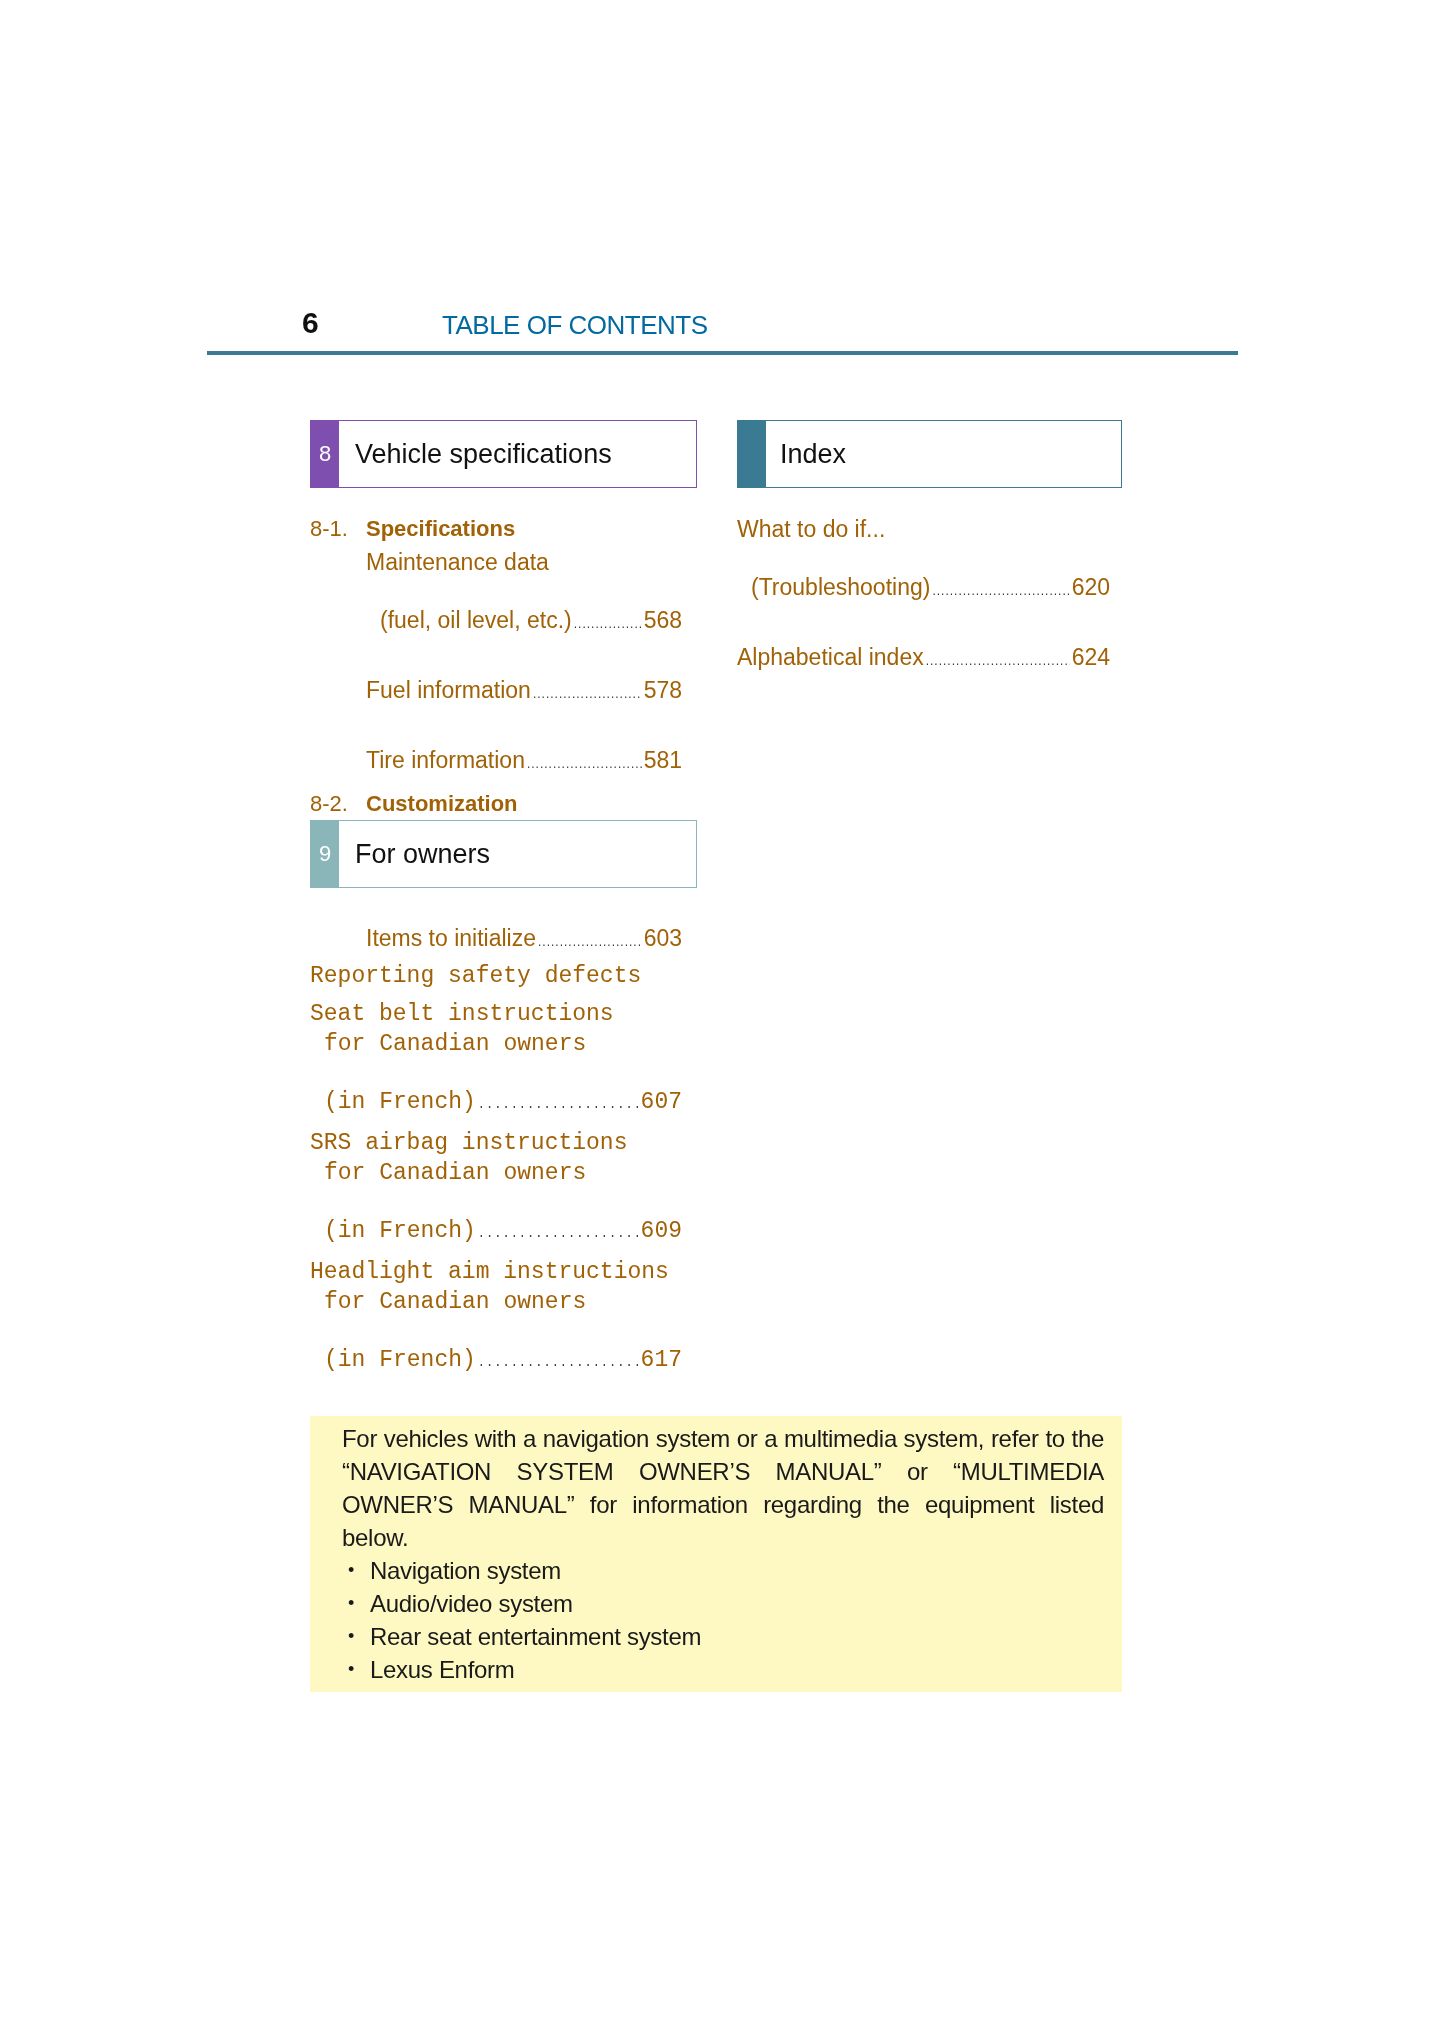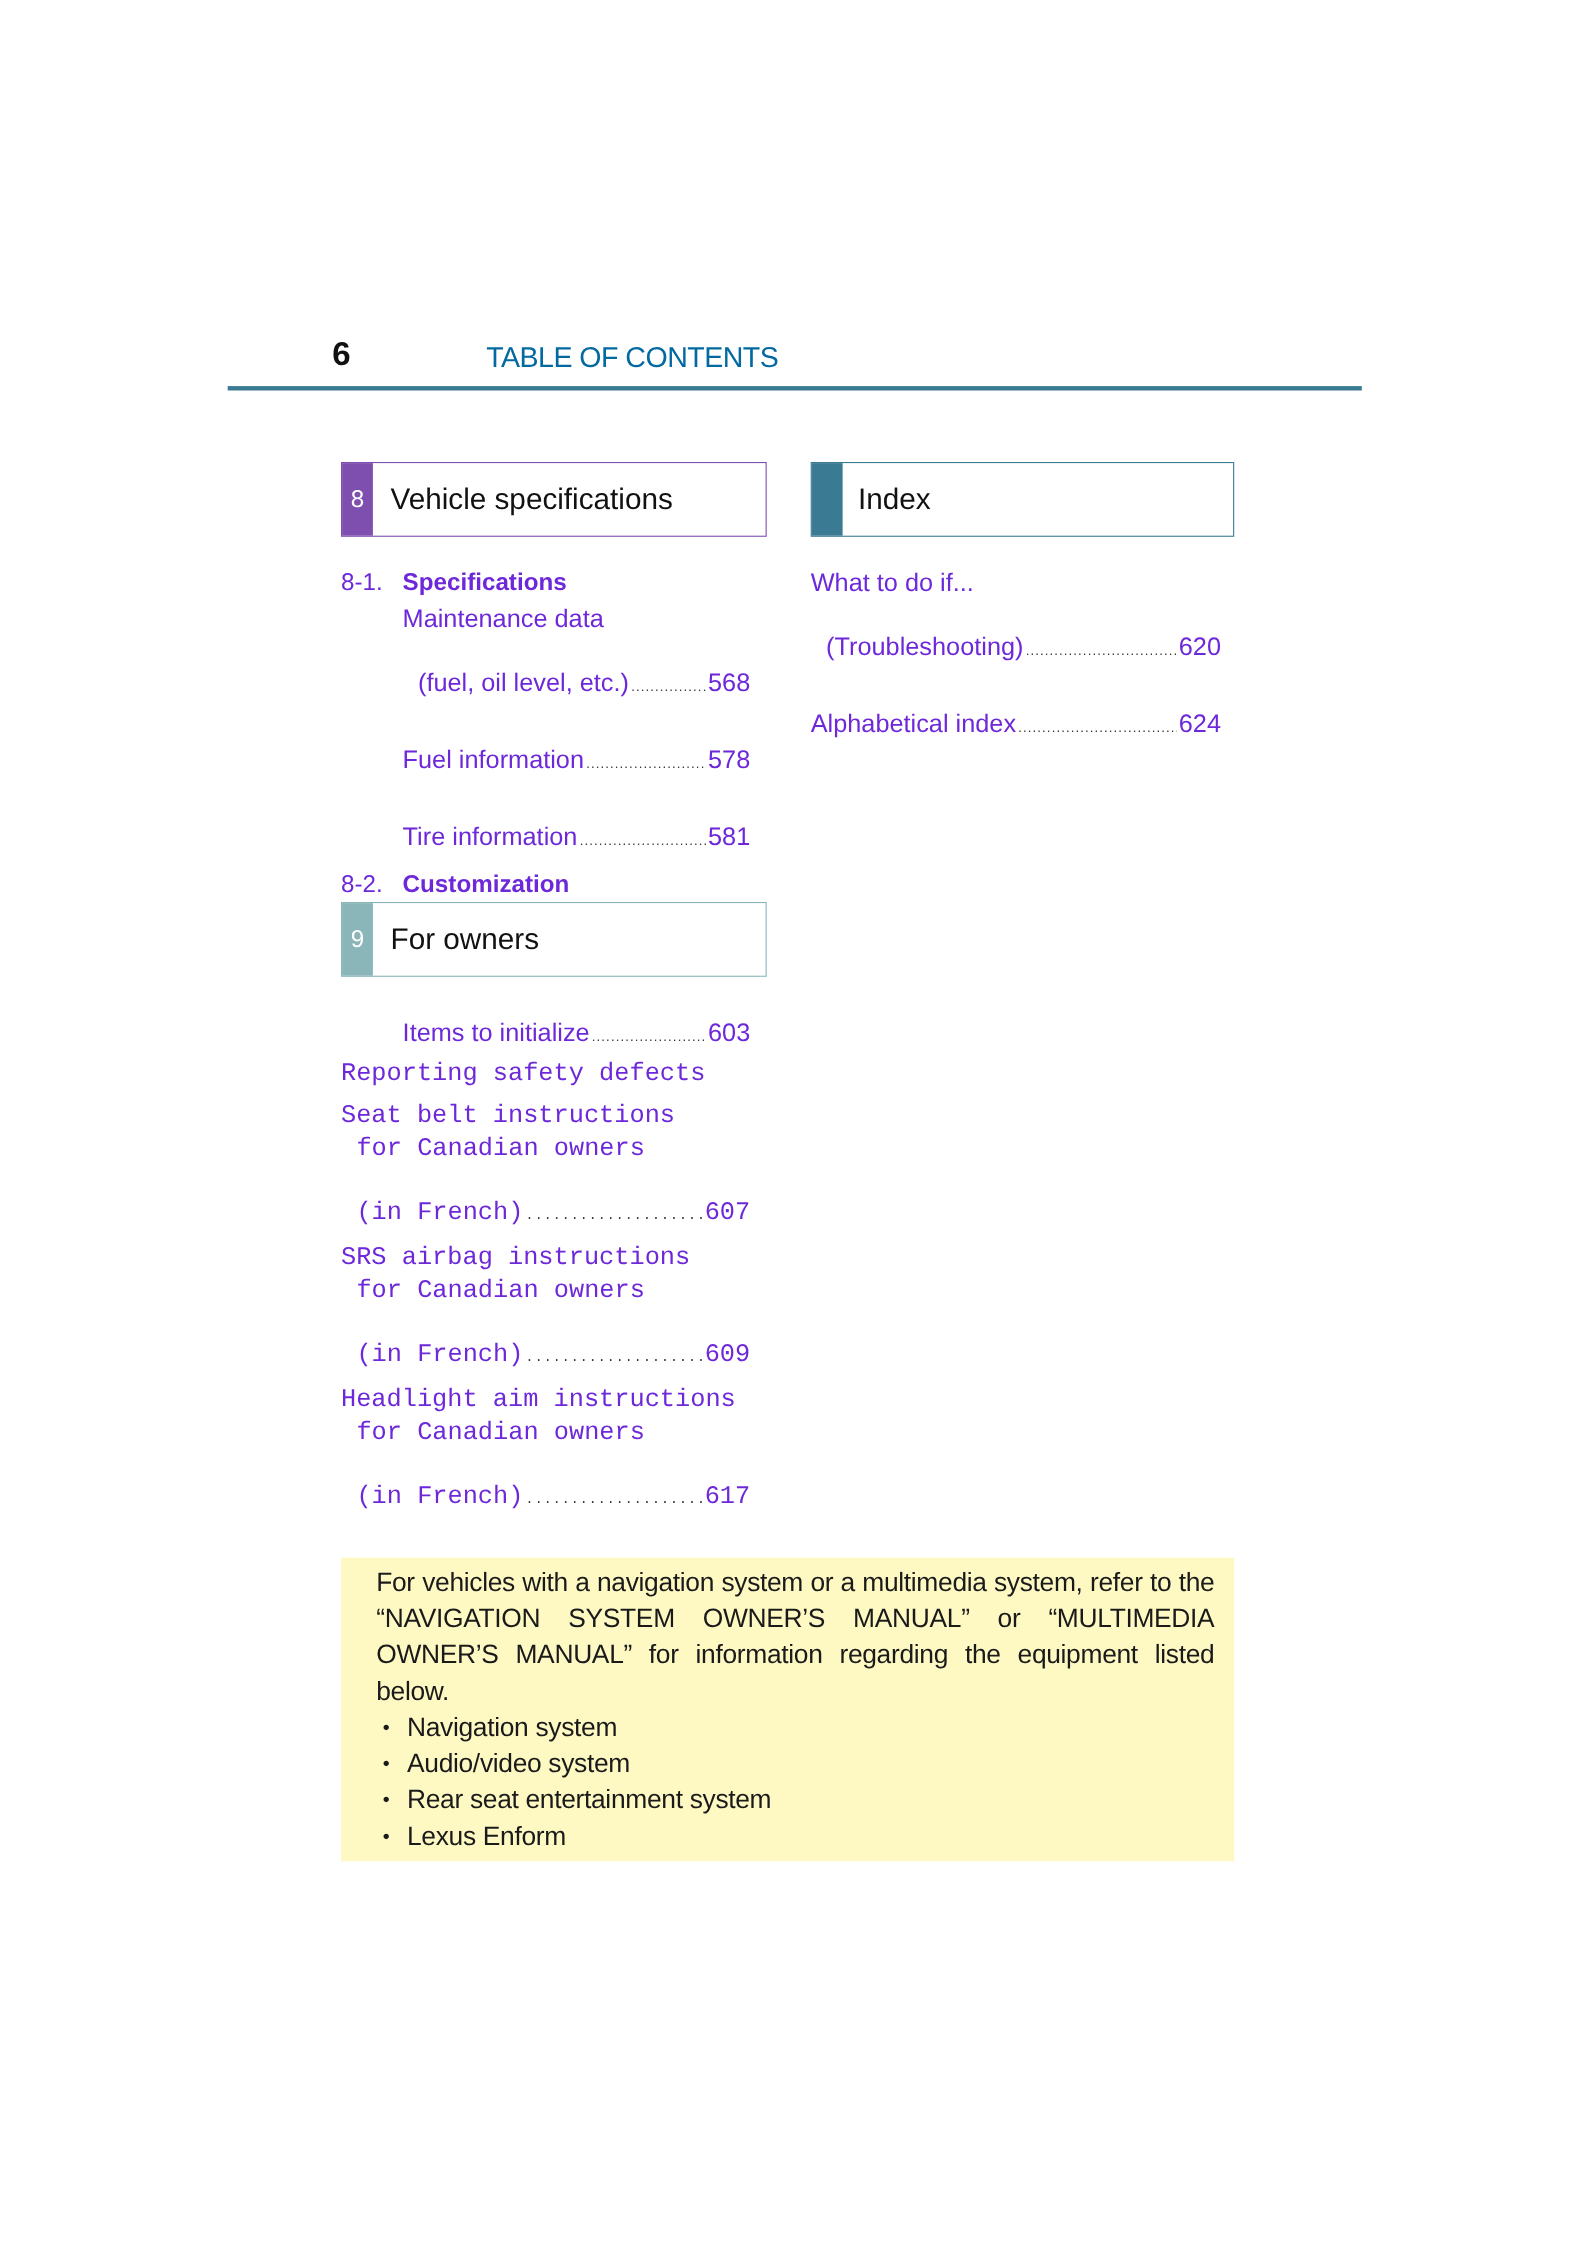--- a/index.html
+++ b/index.html
@@ -14,21 +14,21 @@
   .sec-title { position:absolute; left:44px; top:0; bottom:0; display:flex; align-items:center; font-size:27px; color:#111; font-weight:500; }
 
   #sec8 { left:310px; top:420px; width:387px; border-color:#7e4fae; }
   #sec8 .sec-tab { background:#7e4fae; }
   #sec9 { left:310px; top:820px; width:387px; border-color:#8ab6b9; }
   #sec9 .sec-tab { background:#8ab6b9; }
   #secIdx { left:737px; top:420px; width:385px; border-color:#3a7a93; }
   #secIdx .sec-tab { background:#3a7a93; }
   #secIdx .sec-title { left:42px; }
 
-  .toc { position:absolute; font-size:23px; line-height:30px; color:#6d28d9; }
+  .toc { position:absolute; font-size:23px; line-height:30px; color:#a16207; }
   .row { position:relative; display:flex; align-items:baseline; white-space:nowrap; }
   .row .label { flex:0 0 auto; }
   .row .leader { flex:1 1 auto; overflow:hidden; margin:0 2px; font-size:12px; letter-spacing:1px; color:#333; }
   .row .leader::before { content:"........................................................................................................................................................................"; }
   .row .page { flex:0 0 auto;margin-top:28px; }
   .chap { font-weight:bold; font-size:22px; display:flex; }
   .chap .num { width:56px; display:inline-block; font-weight:normal; }
   .chap .name { font-weight:bold; }
 
   #list8 { left:310px; top:514px; width:372px; }

